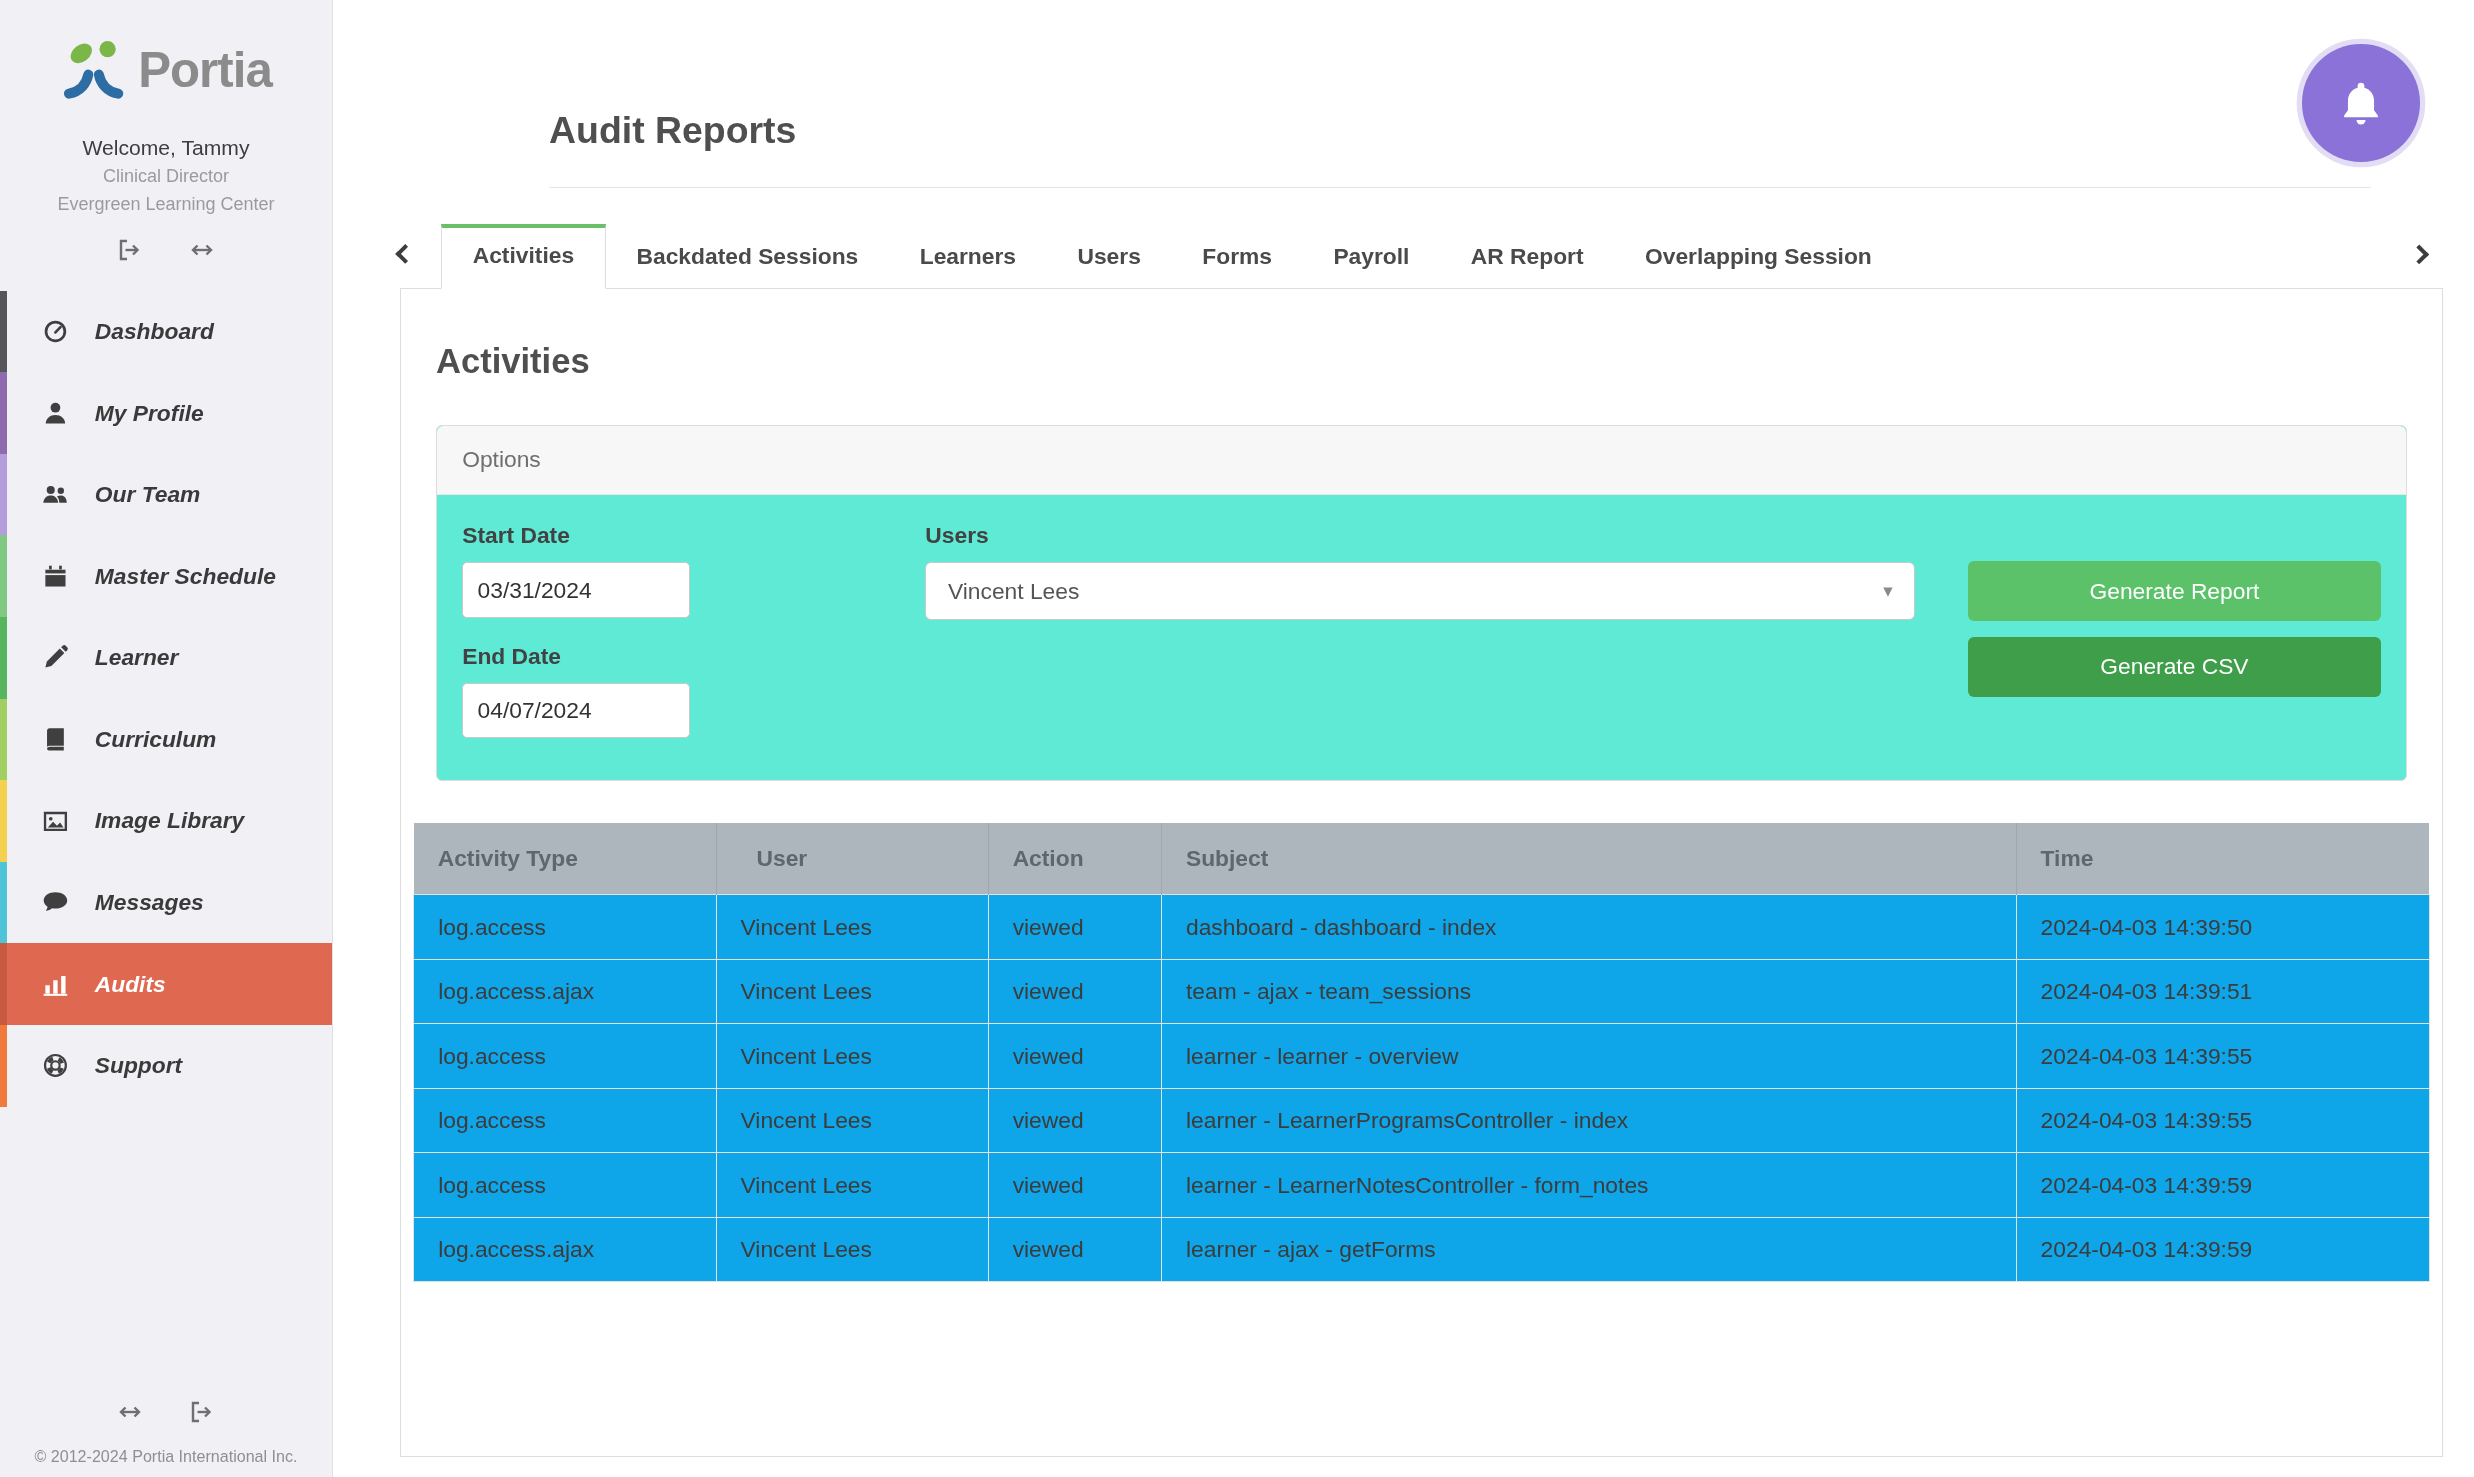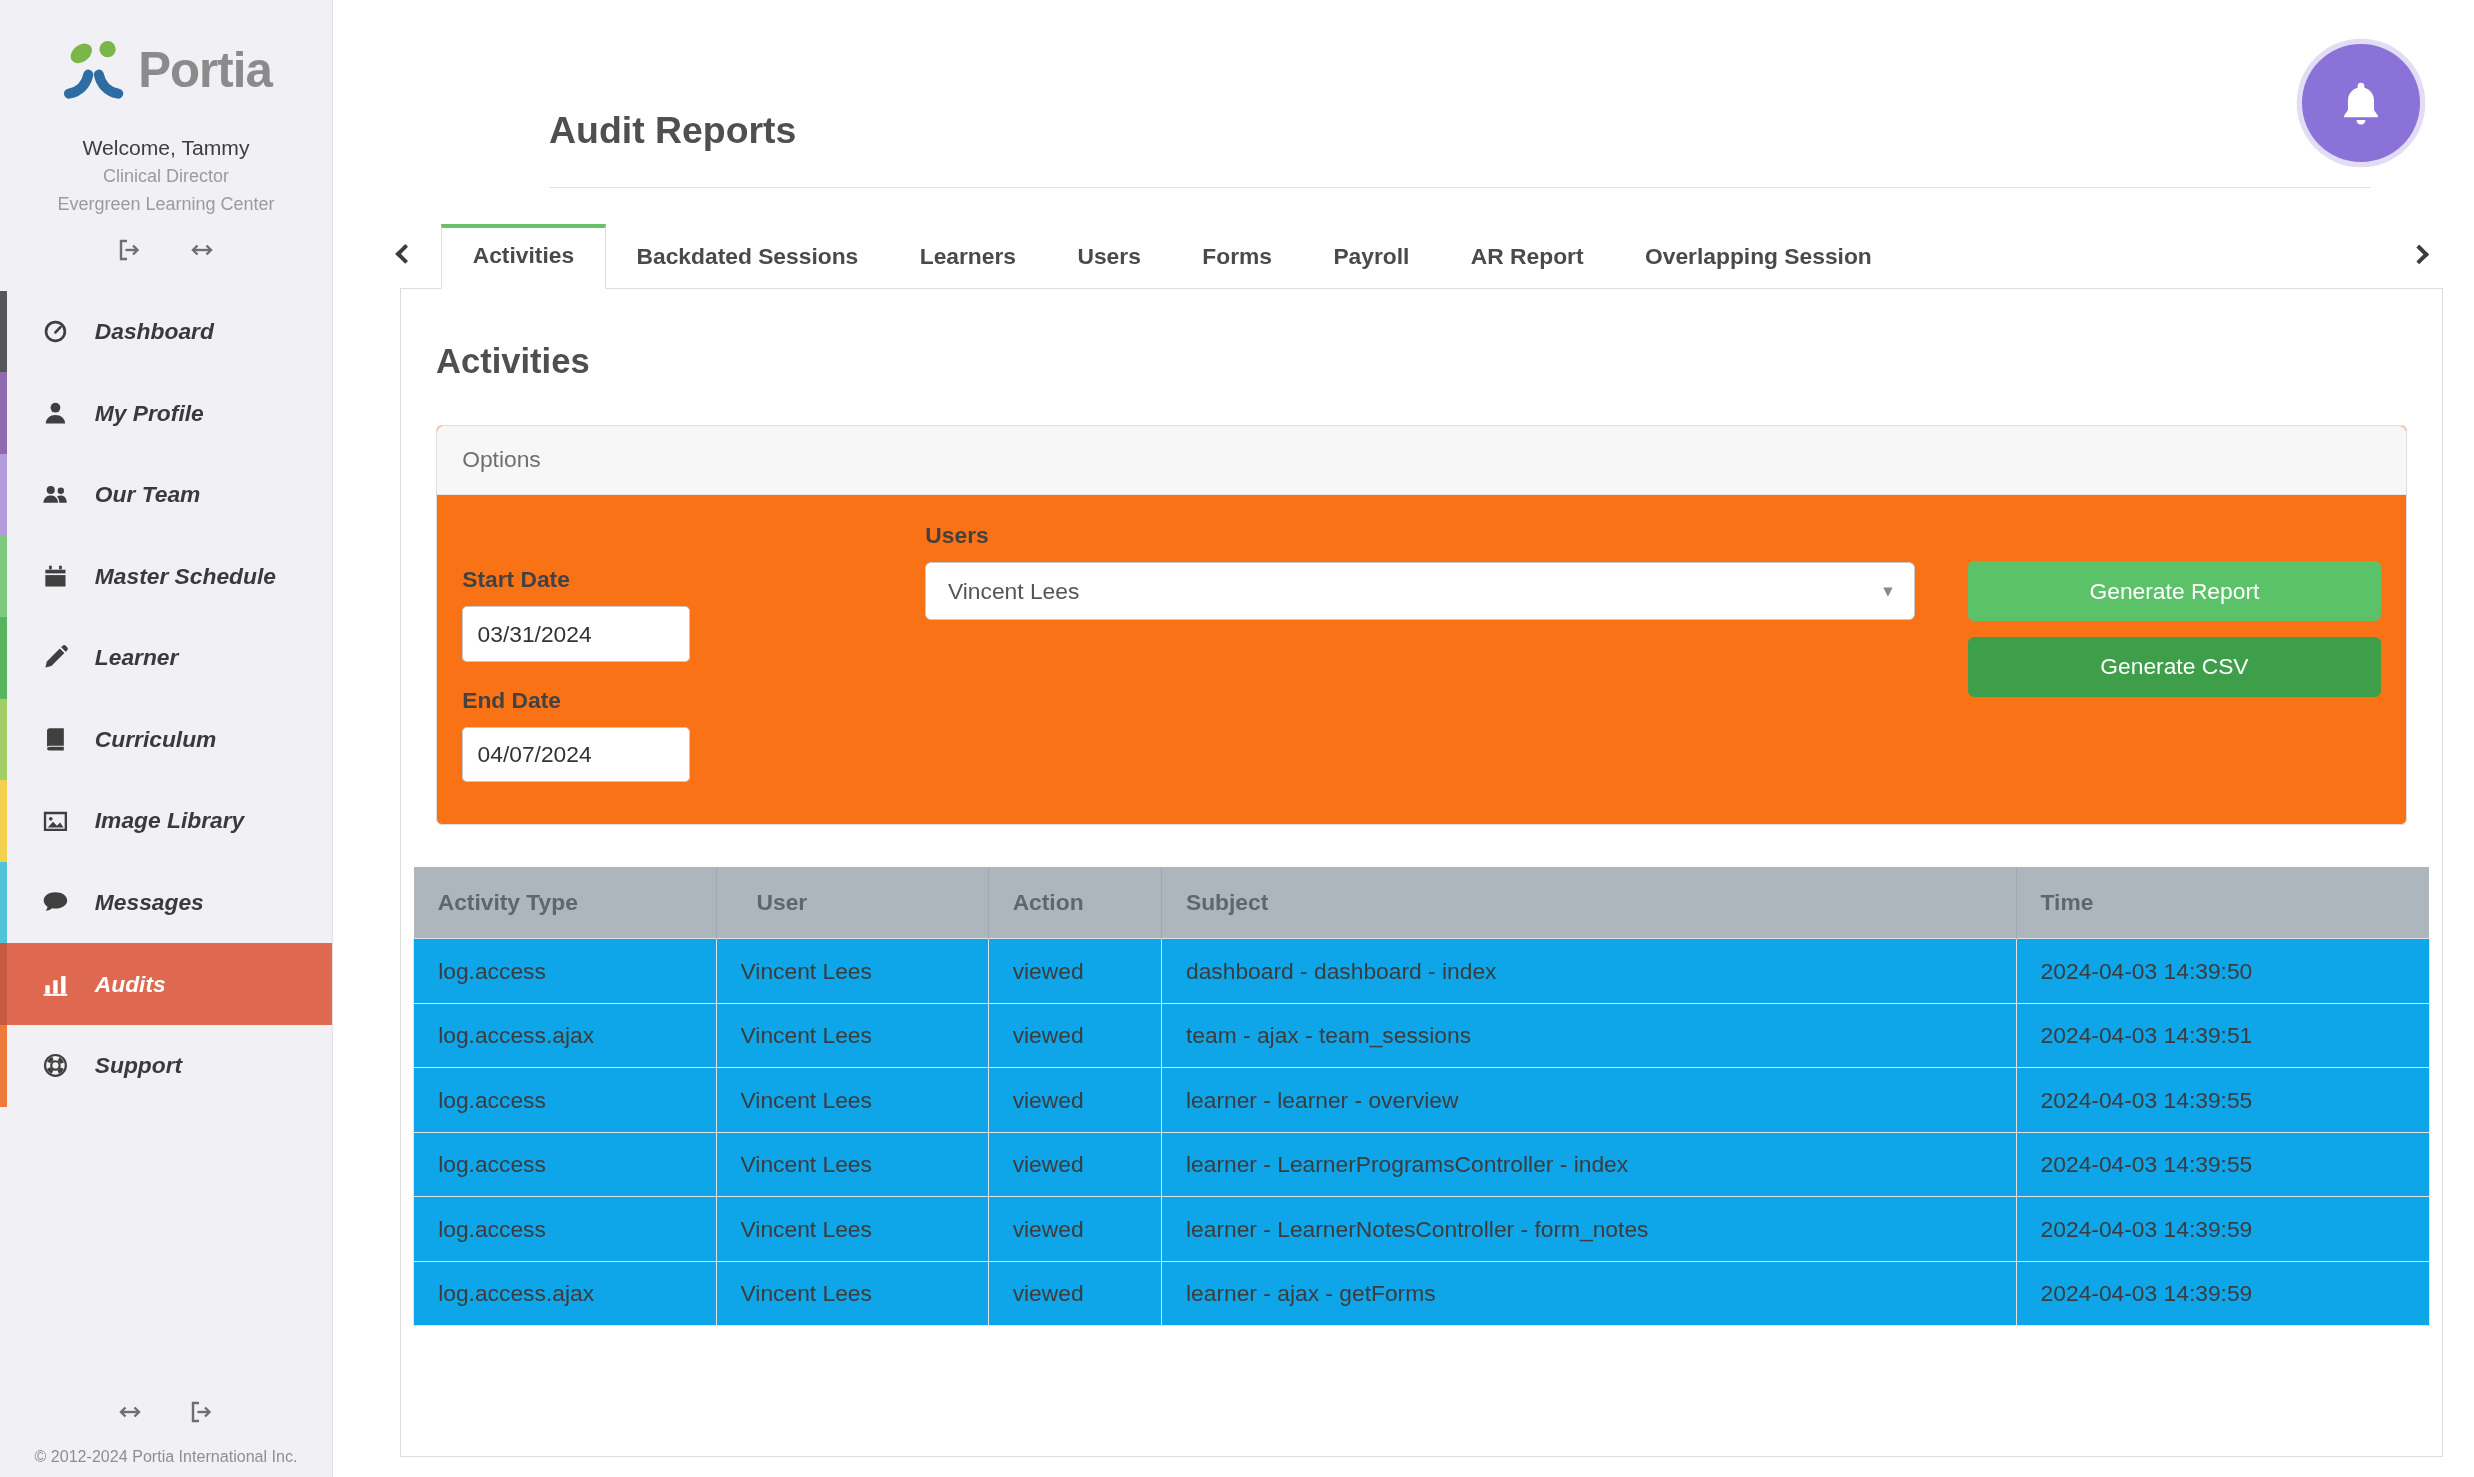--- a/index.html
+++ b/index.html
@@ -64,29 +64,29 @@
     padding-top: 0.6rem; margin-bottom: -0.7px; position: relative; z-index: 2;
   }
   .tab-caret { margin-left: 0.35rem; font-size: 0.8rem; color: #4a4a4a; }
 
   .card {
     margin: -0.7px 1.3rem 0 2.8rem; background: #fff;
     border: 0.7px solid #ddd; min-height: 48.7rem; position: relative; z-index: 1;
   }
   .section-title { margin: 2.2rem 0 0 1.45rem; font-size: 1.44rem; font-weight: bold; color: #4f4f4f; }
 
-  .options { margin: 1.85rem 1.45rem 0; border: 0.7px solid #ddd; border-radius: 0.25rem; background: #f97316; }
+  .options { margin: 1.85rem 1.45rem 0; border: 0.7px solid #ddd; border-radius: 0.25rem; background: #5eead4; }
   .options-header {
     padding: 0.85rem 1.05rem; font-size: 0.95rem; color: #6f6f6f;
     background: #f7f7f8; border-bottom: 0.7px solid #e7e7e7;
     border-radius: 0.25rem 0.25rem 0 0;
   }
   .options-body { display: flex; padding: 1.15rem 1.05rem 1.75rem; }
   .options-body label { display: block; font-weight: bold; font-size: 0.95rem; color: #424242; margin-bottom: 0.55rem; }
-  .col.dates { width: 19.3rem; margin-top: 44px; }
+  .col.dates { width: 19.3rem; }
   .col.dates input {
     width: 9.5rem; height: 2.3rem; border: 0.7px solid #c9c9c9; border-radius: 0.2rem;
     padding: 0 0.6rem; font-size: 0.95rem; color: #333; font-family: inherit; background: #fff;
   }
   .col.dates label.mt { margin-top: 1.05rem; }
   .col.users { flex: 1; margin-right: 2.2rem; }
   .select {
     height: 2.4rem; border: 0.7px solid #c9c9c9; border-radius: 0.25rem; background: #fff;
     display: flex; align-items: center; padding: 0 0.9rem; font-size: 0.95rem; color: #555; cursor: pointer;
   }

